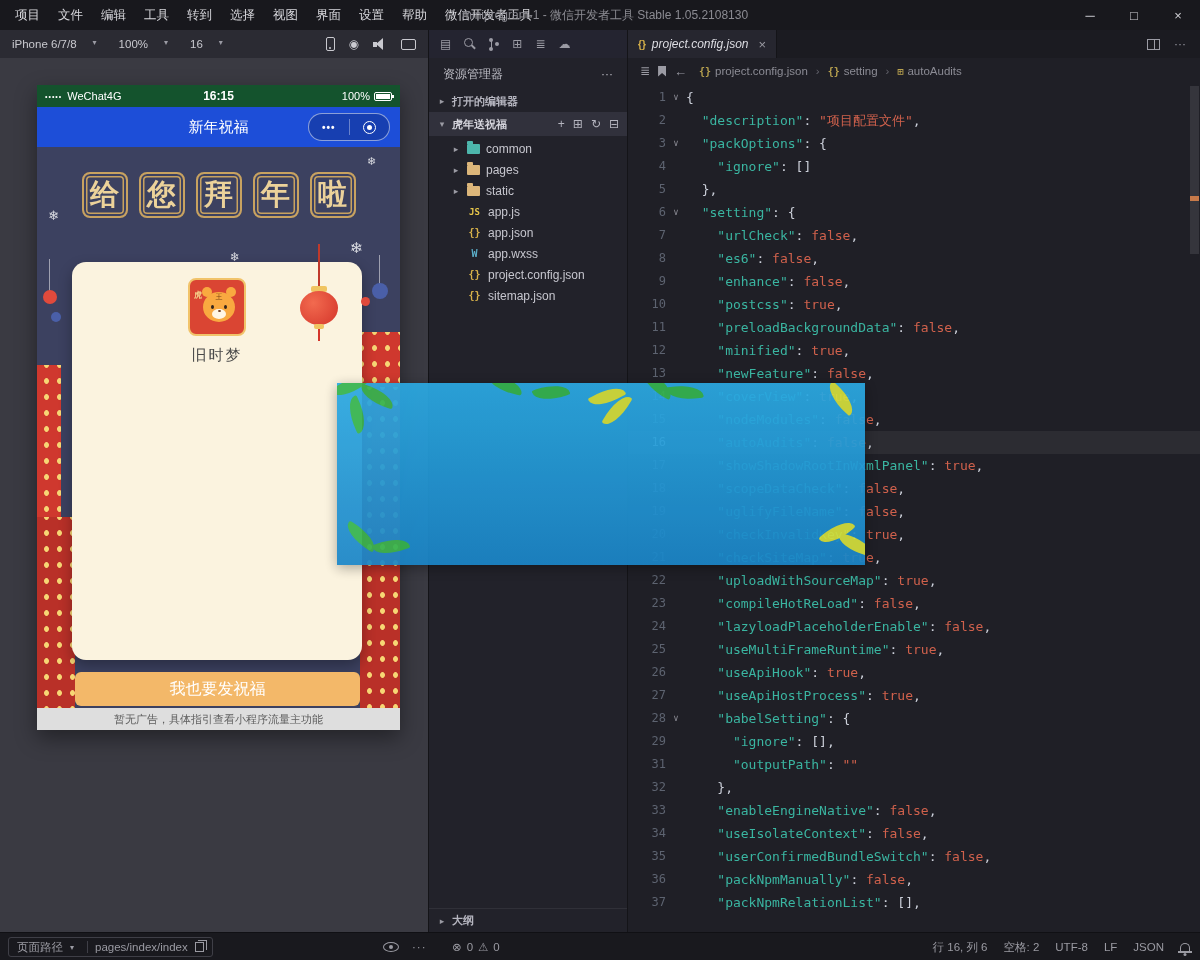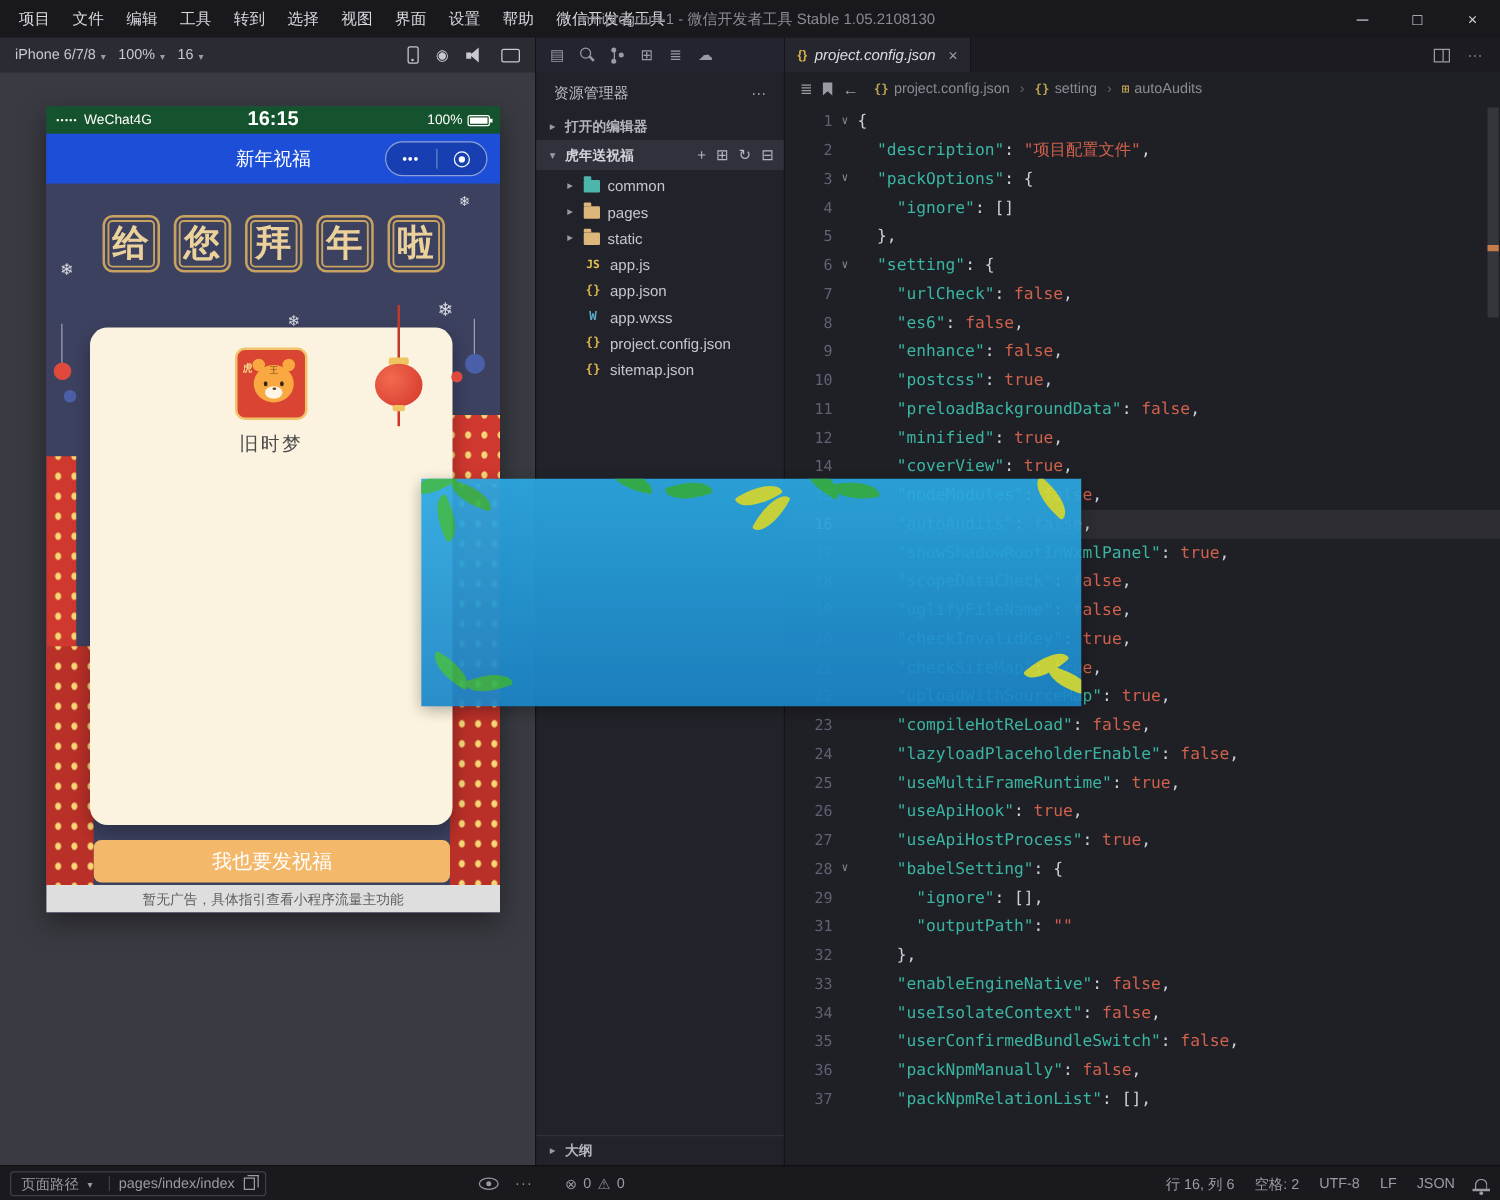--- a/index.html
+++ b/index.html
@@ -13,36 +13,36 @@
   .menu-item{padding:0 9px;font-size:12.5px;color:#d8d8dd;line-height:30px}
   .win-title{position:absolute;left:462px;top:0;line-height:30px;color:#8b8b92;font-size:12px}
   .win-controls{position:absolute;right:0;top:0;display:flex}
   .win-btn{width:44px;height:30px;display:flex;align-items:center;justify-content:center;color:#cfcfd4;font-size:13px}
 
   .main{display:flex;height:902px}
 
   
   .left-panel{width:428px;display:flex;flex-direction:column;background:#3a3a42;flex:none}
   .sim-toolbar{height:28px;background:#2b2b33;display:flex;align-items:center;justify-content:space-between;padding:0 12px;font-size:11.5px;color:#c9c9cf}
-  .dev-sel{display:flex;align-items:flex-end;gap:4px}
+  .dev-sel{display:flex;align-items:flex-start;gap:16px}
   .caret{font-size:8px;color:#9b9ba4;margin-right:6px}
   .sim-icons{display:flex;align-items:center;gap:14px;color:#c9c9cf}
   .ic-phone{width:9px;height:14px;border:1.2px solid #c9c9cf;border-radius:2px;position:relative;display:inline-block}
   .ic-phone::after{content:"";position:absolute;left:2.5px;bottom:1px;width:2px;height:2px;border-radius:50%;background:#c9c9cf}
   .ic-rec{font-size:12px}
   .ic-speaker{width:14px;height:12px;position:relative;display:inline-block}
   .ic-speaker::before{content:"";position:absolute;left:0;top:4px;width:4px;height:5px;background:#c9c9cf}
   .ic-speaker::after{content:"";position:absolute;left:3px;top:0;border:6.5px solid transparent;border-right:7px solid #c9c9cf;border-left:none}
   .ic-display{width:15px;height:11px;border:1.2px solid #c9c9cf;border-radius:2px;display:inline-block}
 
   .sim-area{flex:1;position:relative}
   .phone{position:absolute;left:37px;top:27px;width:363px;height:645px;background:#3c4160;box-shadow:0 8px 20px rgba(0,0,0,.4)}
   .phone-status{height:22px;background:#14532d;color:#fff;display:flex;align-items:center;padding:0 8px;font-size:11px;position:relative}
   .sig{font-size:7px;letter-spacing:1px;margin-right:5px}
-  .ps-time{position:absolute;left:0;right:0;text-align:center;font-weight:bold;font-size:16px}
+  .ps-time{position:absolute;left:0;right:0;text-align:center;font-weight:bold;font-size:12px}
   .ps-right{margin-left:auto;display:flex;align-items:center;z-index:1}
   .batt{width:18px;height:9px;border:1px solid #fff;border-radius:2px;position:relative;margin-left:4px}
   .batt::before{content:"";position:absolute;inset:1px;background:#fff}
   .batt::after{content:"";position:absolute;right:-3px;top:2px;width:2px;height:3px;background:#fff}
   .phone-nav{height:40px;background:#1d4ed8;display:flex;align-items:center;justify-content:center;color:#fff;font-size:15px;position:relative}
   .capsule{position:absolute;right:10px;top:6px;width:82px;height:28px;border:1px solid rgba(255,255,255,.5);border-radius:14px;background:rgba(0,0,0,.18);display:flex;align-items:center}
   .capsule .dots{flex:1;text-align:center;color:#fff;font-size:10px;letter-spacing:1px;font-weight:bold}
   .cdiv{width:1px;height:16px;background:rgba(255,255,255,.35)}
   .ringwrap{flex:1;display:flex;justify-content:center}
   .ringwrap i{width:13px;height:13px;border:1.5px solid #fff;border-radius:50%;position:relative;display:block}
@@ -391,20 +391,21 @@
             <div class="code-line"><span class="ln">3</span><span class="fold">∨</span><span class="code-text"><span class="tok-p">  </span><span class="tok-k">"packOptions"</span><span class="tok-p">: {</span></span></div>
             <div class="code-line"><span class="ln">4</span><span class="fold"></span><span class="code-text"><span class="tok-p">    </span><span class="tok-k">"ignore"</span><span class="tok-p">: </span><span class="tok-p">[]</span><span class="tok-p"></span></span></div>
             <div class="code-line"><span class="ln">5</span><span class="fold"></span><span class="code-text"><span class="tok-p">  },</span></span></div>
             <div class="code-line"><span class="ln">6</span><span class="fold">∨</span><span class="code-text"><span class="tok-p">  </span><span class="tok-k">"setting"</span><span class="tok-p">: {</span></span></div>
             <div class="code-line"><span class="ln">7</span><span class="fold"></span><span class="code-text"><span class="tok-p">    </span><span class="tok-k">"urlCheck"</span><span class="tok-p">: </span><span class="tok-v">false</span><span class="tok-p">,</span></span></div>
             <div class="code-line"><span class="ln">8</span><span class="fold"></span><span class="code-text"><span class="tok-p">    </span><span class="tok-k">"es6"</span><span class="tok-p">: </span><span class="tok-v">false</span><span class="tok-p">,</span></span></div>
             <div class="code-line"><span class="ln">9</span><span class="fold"></span><span class="code-text"><span class="tok-p">    </span><span class="tok-k">"enhance"</span><span class="tok-p">: </span><span class="tok-v">false</span><span class="tok-p">,</span></span></div>
             <div class="code-line"><span class="ln">10</span><span class="fold"></span><span class="code-text"><span class="tok-p">    </span><span class="tok-k">"postcss"</span><span class="tok-p">: </span><span class="tok-v">true</span><span class="tok-p">,</span></span></div>
             <div class="code-line"><span class="ln">11</span><span class="fold"></span><span class="code-text"><span class="tok-p">    </span><span class="tok-k">"preloadBackgroundData"</span><span class="tok-p">: </span><span class="tok-v">false</span><span class="tok-p">,</span></span></div>
             <div class="code-line"><span class="ln">12</span><span class="fold"></span><span class="code-text"><span class="tok-p">    </span><span class="tok-k">"minified"</span><span class="tok-p">: </span><span class="tok-v">true</span><span class="tok-p">,</span></span></div>
+            <div class="code-line"><span class="ln">13</span><span class="fold"></span><span class="code-text"><span class="tok-p">    </span><span class="tok-k">"newFeature"</span><span class="tok-p">: </span><span class="tok-v">false</span><span class="tok-p">,</span></span></div>
             <div class="code-line"><span class="ln">14</span><span class="fold"></span><span class="code-text"><span class="tok-p">    </span><span class="tok-k">"coverView"</span><span class="tok-p">: </span><span class="tok-v">true</span><span class="tok-p">,</span></span></div>
             <div class="code-line"><span class="ln">15</span><span class="fold"></span><span class="code-text"><span class="tok-p">    </span><span class="tok-k">"nodeModules"</span><span class="tok-p">: </span><span class="tok-v">false</span><span class="tok-p">,</span></span></div>
             <div class="code-line current"><span class="ln">16</span><span class="fold"></span><span class="code-text"><span class="tok-p">    </span><span class="tok-k">"autoAudits"</span><span class="tok-p">: </span><span class="tok-v">false</span><span class="tok-p">,</span></span></div>
             <div class="code-line"><span class="ln">17</span><span class="fold"></span><span class="code-text"><span class="tok-p">    </span><span class="tok-k">"showShadowRootInWxmlPanel"</span><span class="tok-p">: </span><span class="tok-v">true</span><span class="tok-p">,</span></span></div>
             <div class="code-line"><span class="ln">18</span><span class="fold"></span><span class="code-text"><span class="tok-p">    </span><span class="tok-k">"scopeDataCheck"</span><span class="tok-p">: </span><span class="tok-v">false</span><span class="tok-p">,</span></span></div>
             <div class="code-line"><span class="ln">19</span><span class="fold"></span><span class="code-text"><span class="tok-p">    </span><span class="tok-k">"uglifyFileName"</span><span class="tok-p">: </span><span class="tok-v">false</span><span class="tok-p">,</span></span></div>
             <div class="code-line"><span class="ln">20</span><span class="fold"></span><span class="code-text"><span class="tok-p">    </span><span class="tok-k">"checkInvalidKey"</span><span class="tok-p">: </span><span class="tok-v">true</span><span class="tok-p">,</span></span></div>
             <div class="code-line"><span class="ln">21</span><span class="fold"></span><span class="code-text"><span class="tok-p">    </span><span class="tok-k">"checkSiteMap"</span><span class="tok-p">: </span><span class="tok-v">true</span><span class="tok-p">,</span></span></div>
             <div class="code-line"><span class="ln">22</span><span class="fold"></span><span class="code-text"><span class="tok-p">    </span><span class="tok-k">"uploadWithSourceMap"</span><span class="tok-p">: </span><span class="tok-v">true</span><span class="tok-p">,</span></span></div>
             <div class="code-line"><span class="ln">23</span><span class="fold"></span><span class="code-text"><span class="tok-p">    </span><span class="tok-k">"compileHotReLoad"</span><span class="tok-p">: </span><span class="tok-v">false</span><span class="tok-p">,</span></span></div>

